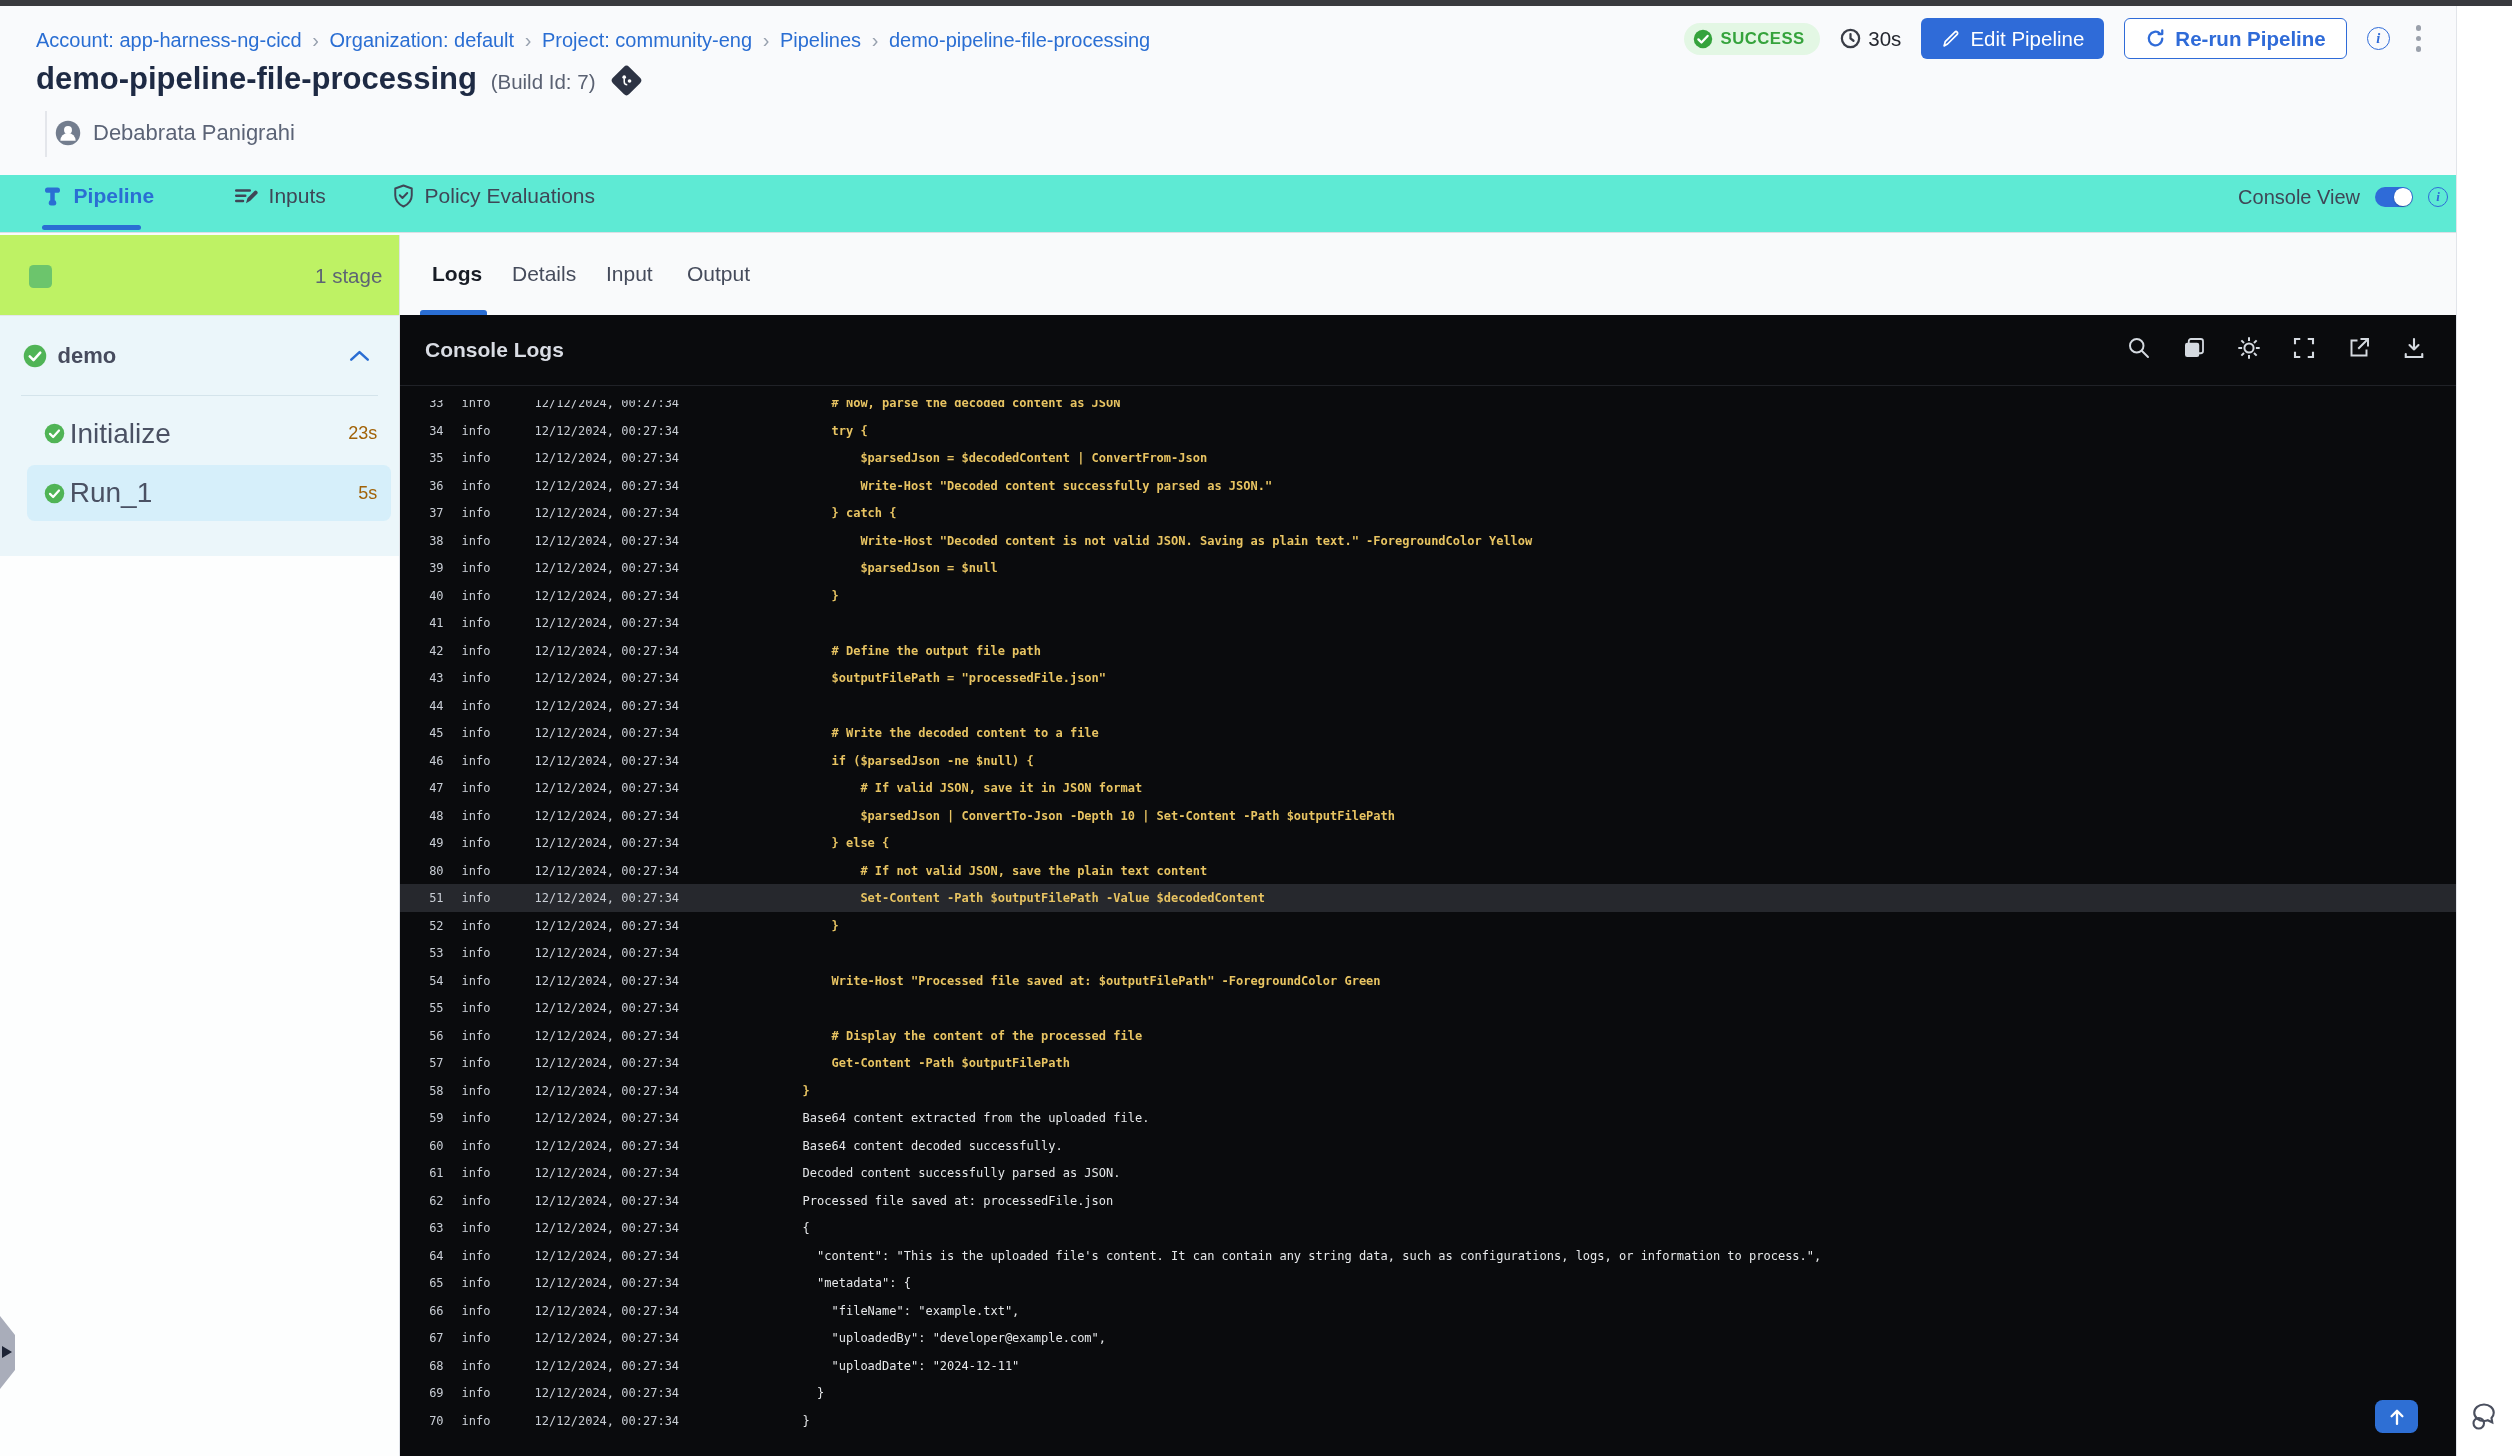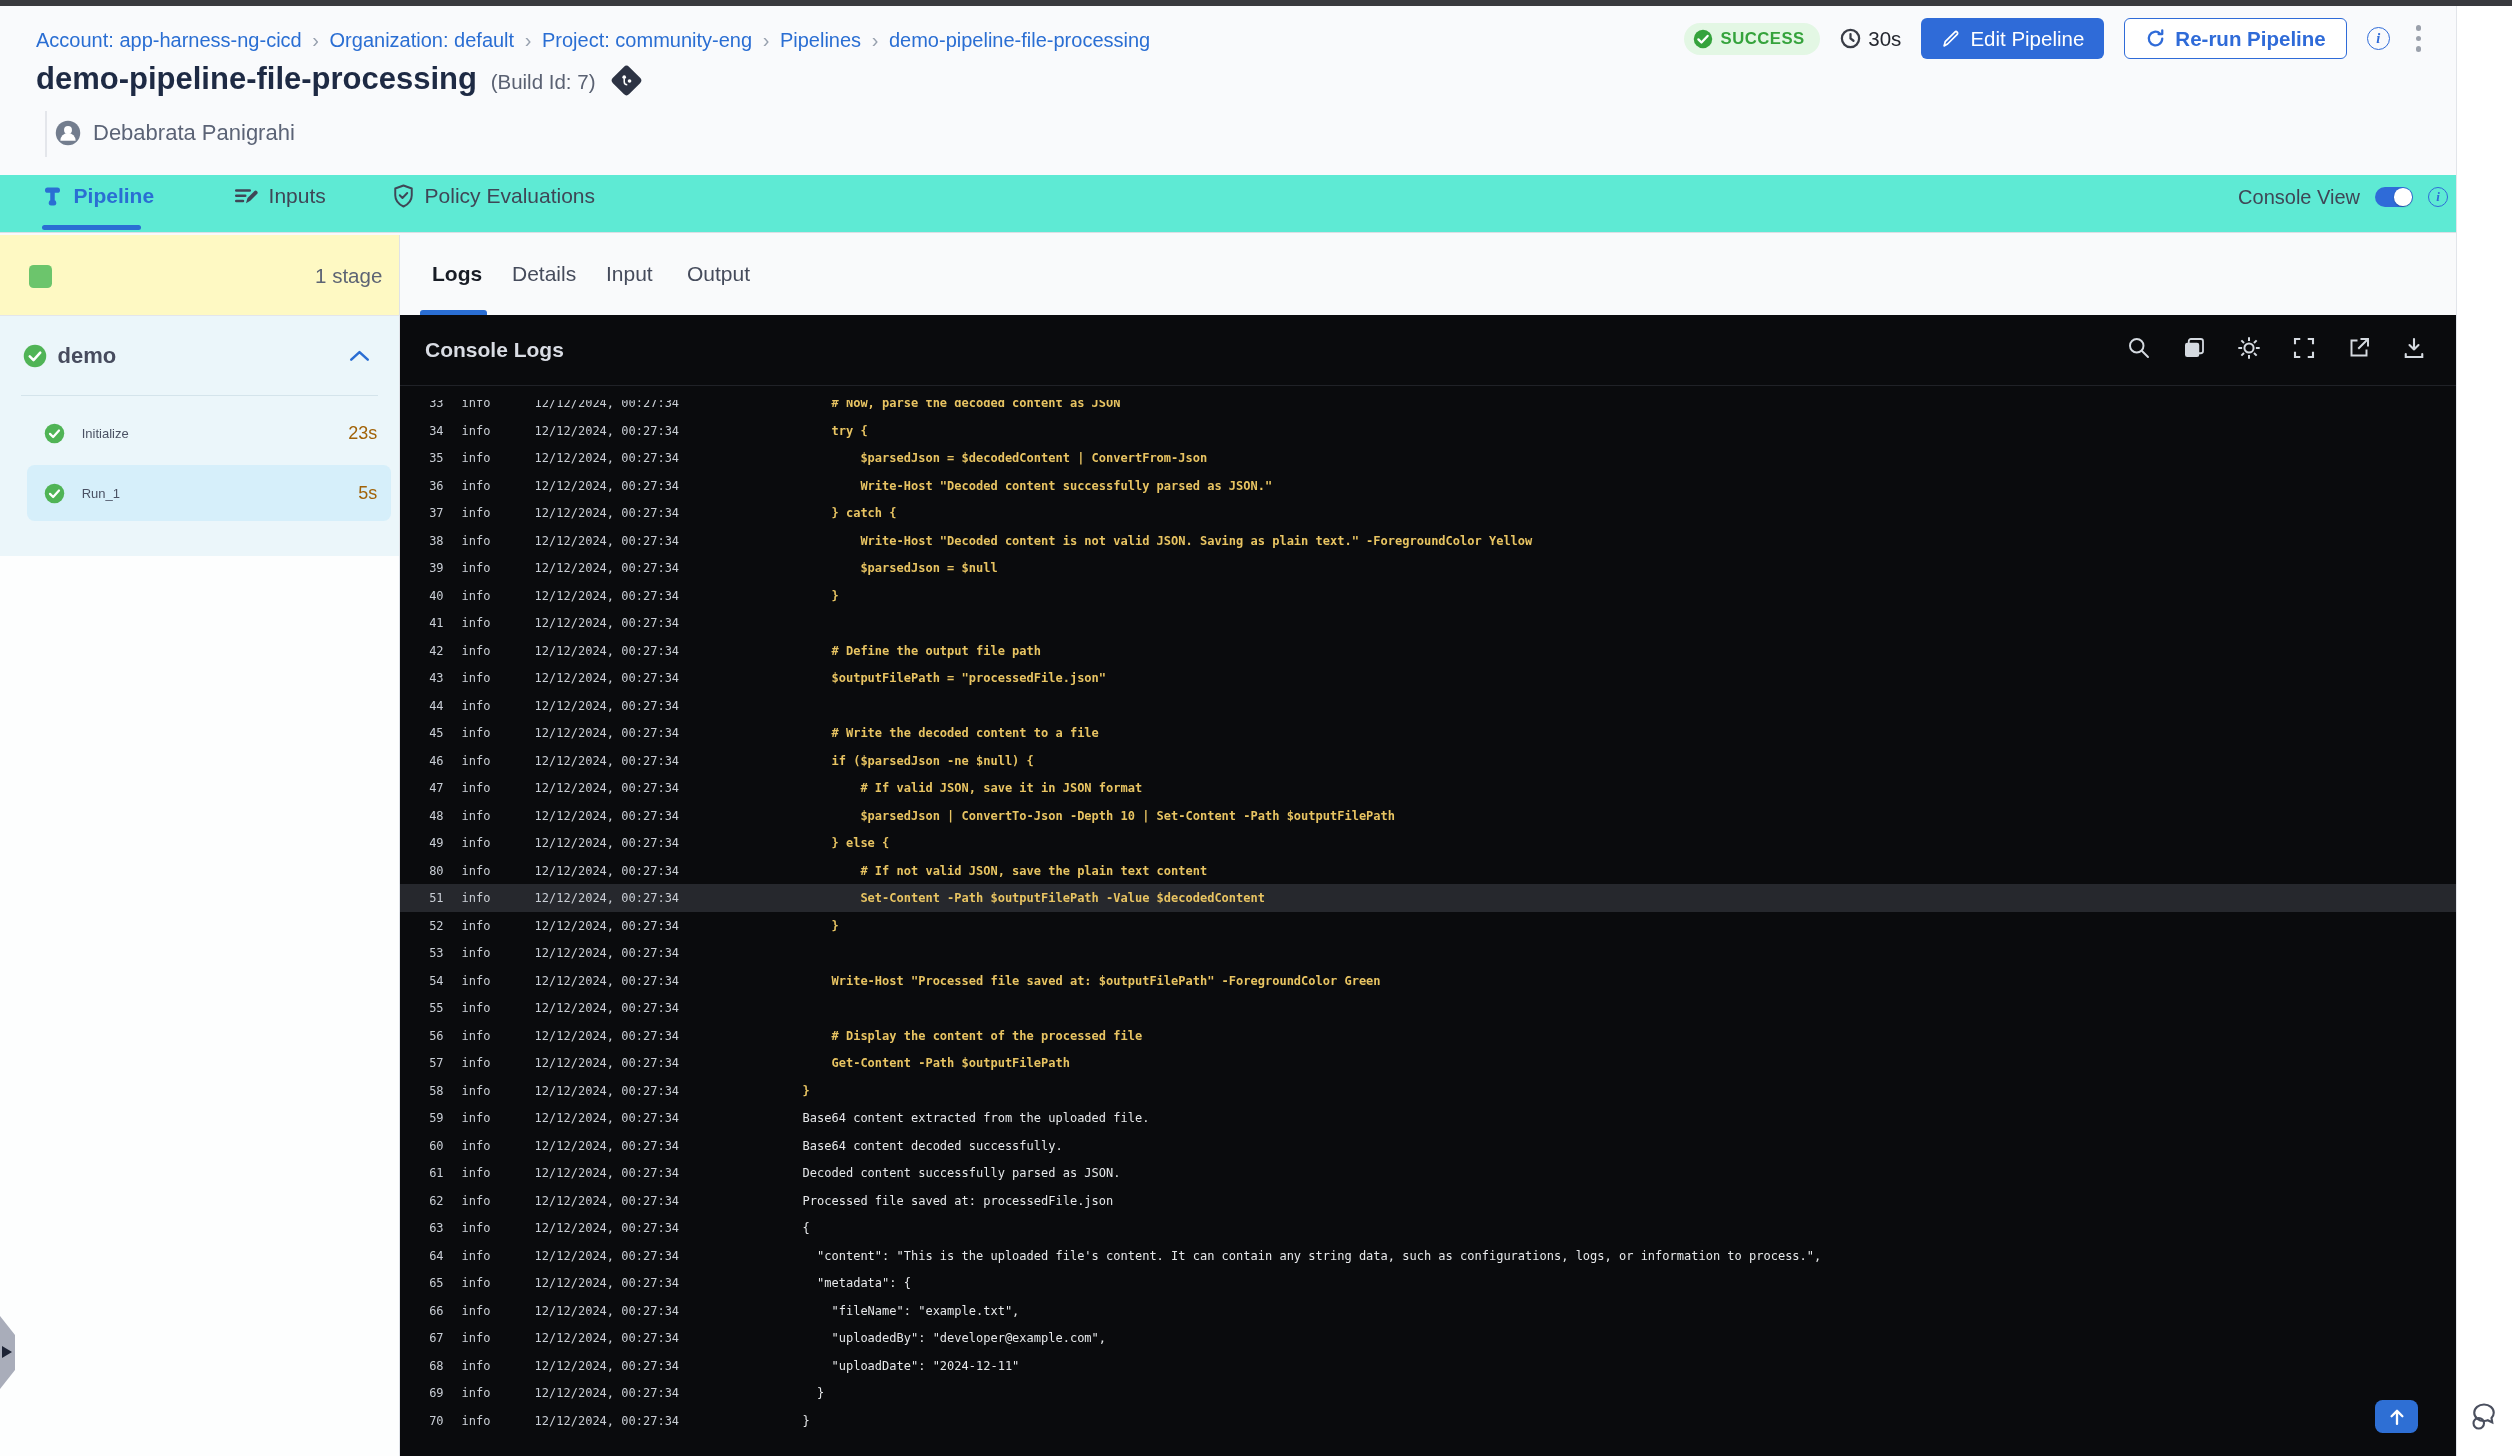--- a/index.html
+++ b/index.html
@@ -45,31 +45,31 @@
   .mtab { position:absolute; top:9px; display:flex; align-items:center; gap:10.6px; font-size:21px; color:#3f4656; cursor:pointer; }
   .mtab.active { color:#2a6ed3; font-weight:bold; }
   .mtab-underline { position:absolute; left:42px; top:50px; width:99px; height:5.3px; border-radius:3px; background:#2a6ed3; }
   .console-view { position:absolute; right:64px; top:10.6px; display:flex; align-items:center; gap:15px; }
   .console-view .lbl { font-size:20px; color:#3f4656; }
   .toggle { width:38px; height:20.5px; border-radius:10.6px; background:#2f6bd8; position:relative; cursor:pointer; }
   .toggle .knob { position:absolute; right:1.5px; top:1.5px; width:17.5px; height:17.5px; border-radius:50%; background:#ffffff; box-shadow:0 0.8px 1.5px rgba(0,0,0,.3); }
 
   
   .left-panel { position:absolute; left:0; top:235px; width:400px; height:1221px; background:#fdfefe; border-right:0.8px solid #dfe2e8; }
-  .stage-strip { position:absolute; left:0; top:0; width:100%; height:81px; background:#fef9c3; border-bottom:0.8px solid #e3e6eb; }
+  .stage-strip { position:absolute; left:0; top:0; width:100%; height:81px; background:#bef264; border-bottom:0.8px solid #e3e6eb; }
   .stage-square { position:absolute; left:29px; top:30px; width:23px; height:23px; border-radius:4.6px; background:#6cc56c; }
   .stage-count { position:absolute; right:16.7px; top:29px; font-size:20.5px; color:#5d6474; }
   .stage-tree { position:absolute; left:0; top:81px; width:100%; height:240px; background:#ebf6fa; }
   .stage-head { position:absolute; left:0; top:10.6px; width:100%; height:58px; display:flex; align-items:center; cursor:pointer; }
   .stage-head .name { font-size:22px; color:#474c5e; font-weight:bold; margin-left:10.6px; }
   .chev-up { position:absolute; right:29px; }
   .tree-sep { position:absolute; left:21px; top:79px; width:357px; height:0.8px; background:#d4e4eb; }
   .step-row { position:absolute; left:27px; width:364px; height:49px; display:flex; align-items:center; border-radius:7.6px; cursor:pointer; }
   .step-row.selected { background:#d6effa; height:56px; }
-  .step-row .sname { font-size:13px; color:#4a5163; margin-left:17px; }
+  .step-row .sname { font-size:28px; color:#4a5163; margin-left:5px; }
   .step-row .sdur { position:absolute; right:13.7px; font-size:18px; color:#a16207; }
 
   
   .edge-handle { position:absolute; left:0; top:1316px; width:15px; height:73px; background:#a9adba; clip-path:polygon(0 0,100% 26%,100% 74%,0 100%); cursor:pointer; }
   .edge-handle .tri { position:absolute; left:2.3px; top:30px; width:0; height:0; border-left:10px solid #1d2335; border-top:6.8px solid transparent; border-bottom:6.8px solid transparent; }
 
   
   .right-panel { position:absolute; left:400px; top:235px; width:2056px; height:1221px; background:#f9fafb; }
   .log-tabs { position:absolute; left:0; top:0; width:100%; height:80px; }
   .ltab { position:absolute; top:27px; font-size:21px; color:#454b5b; cursor:pointer; }

